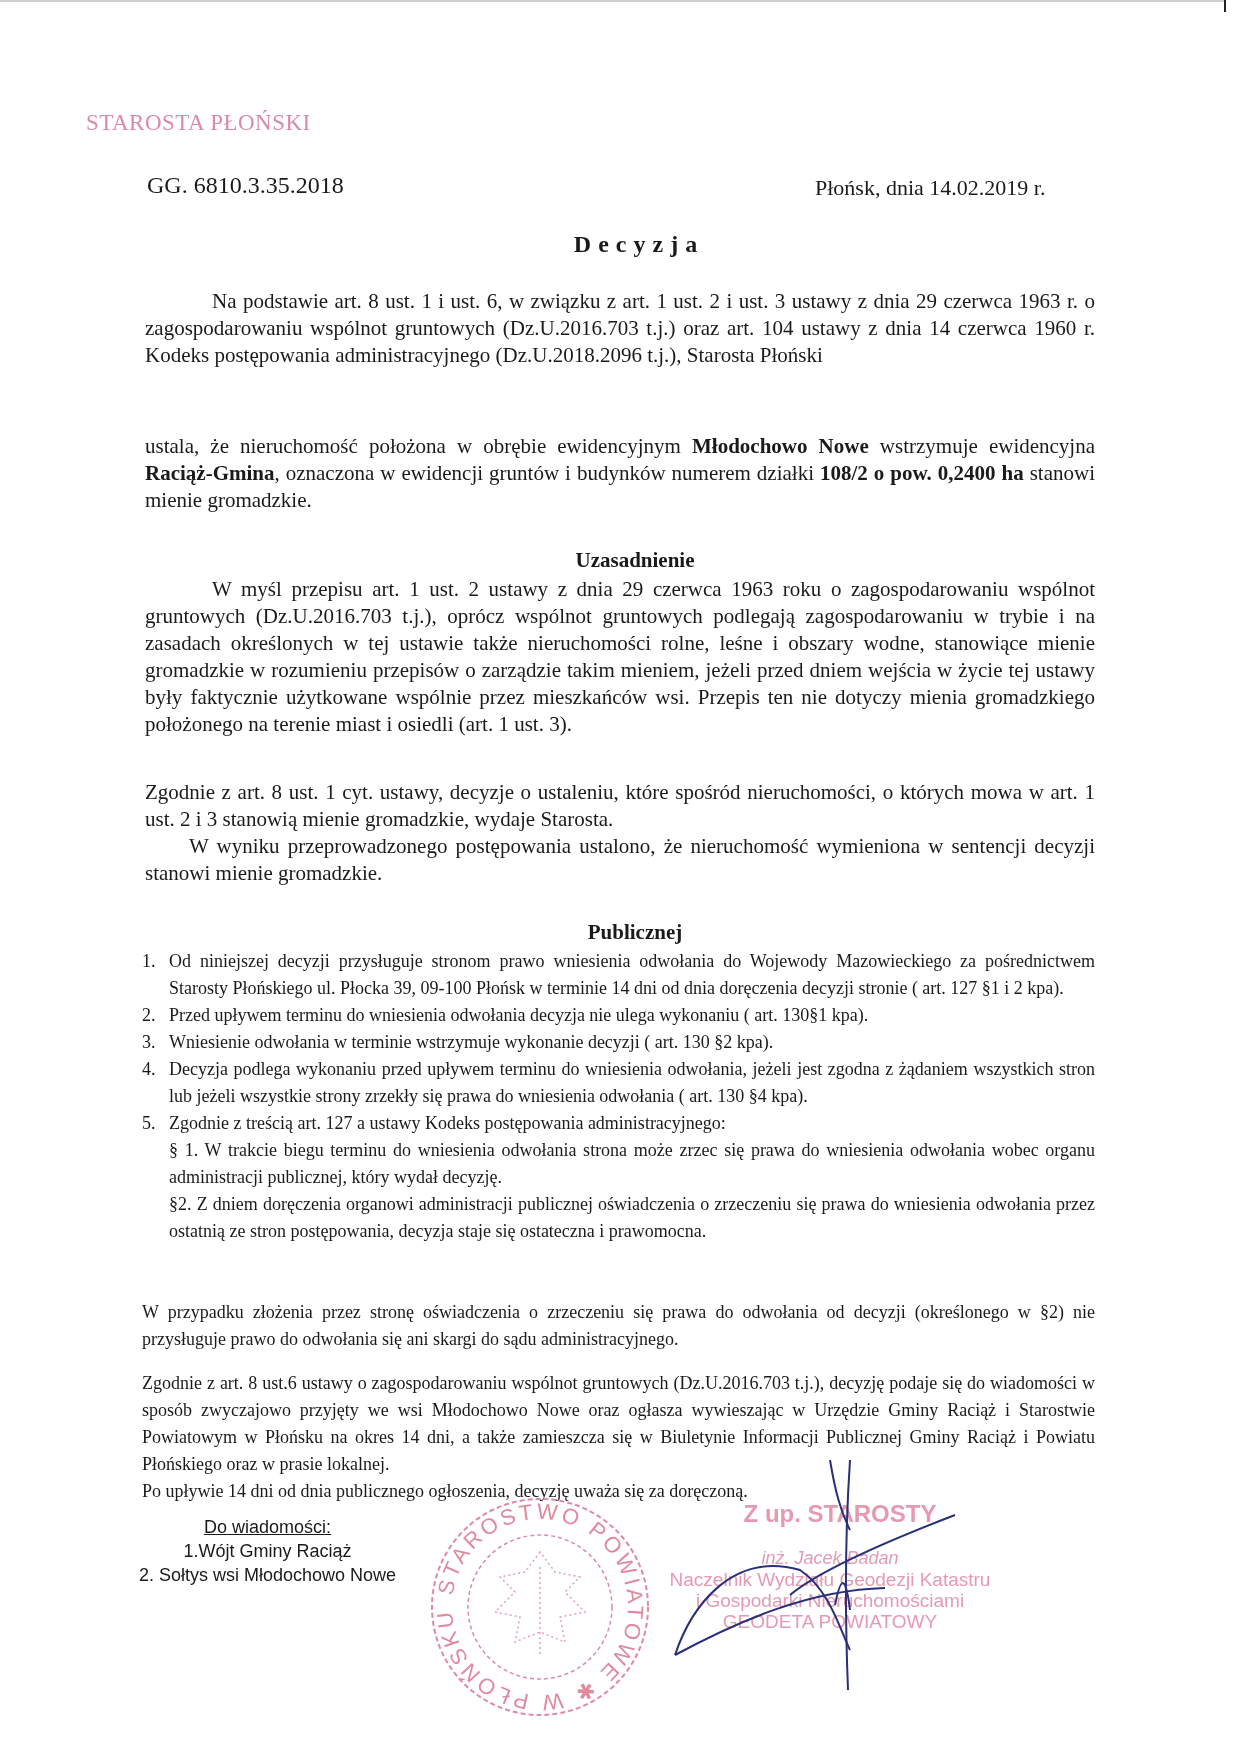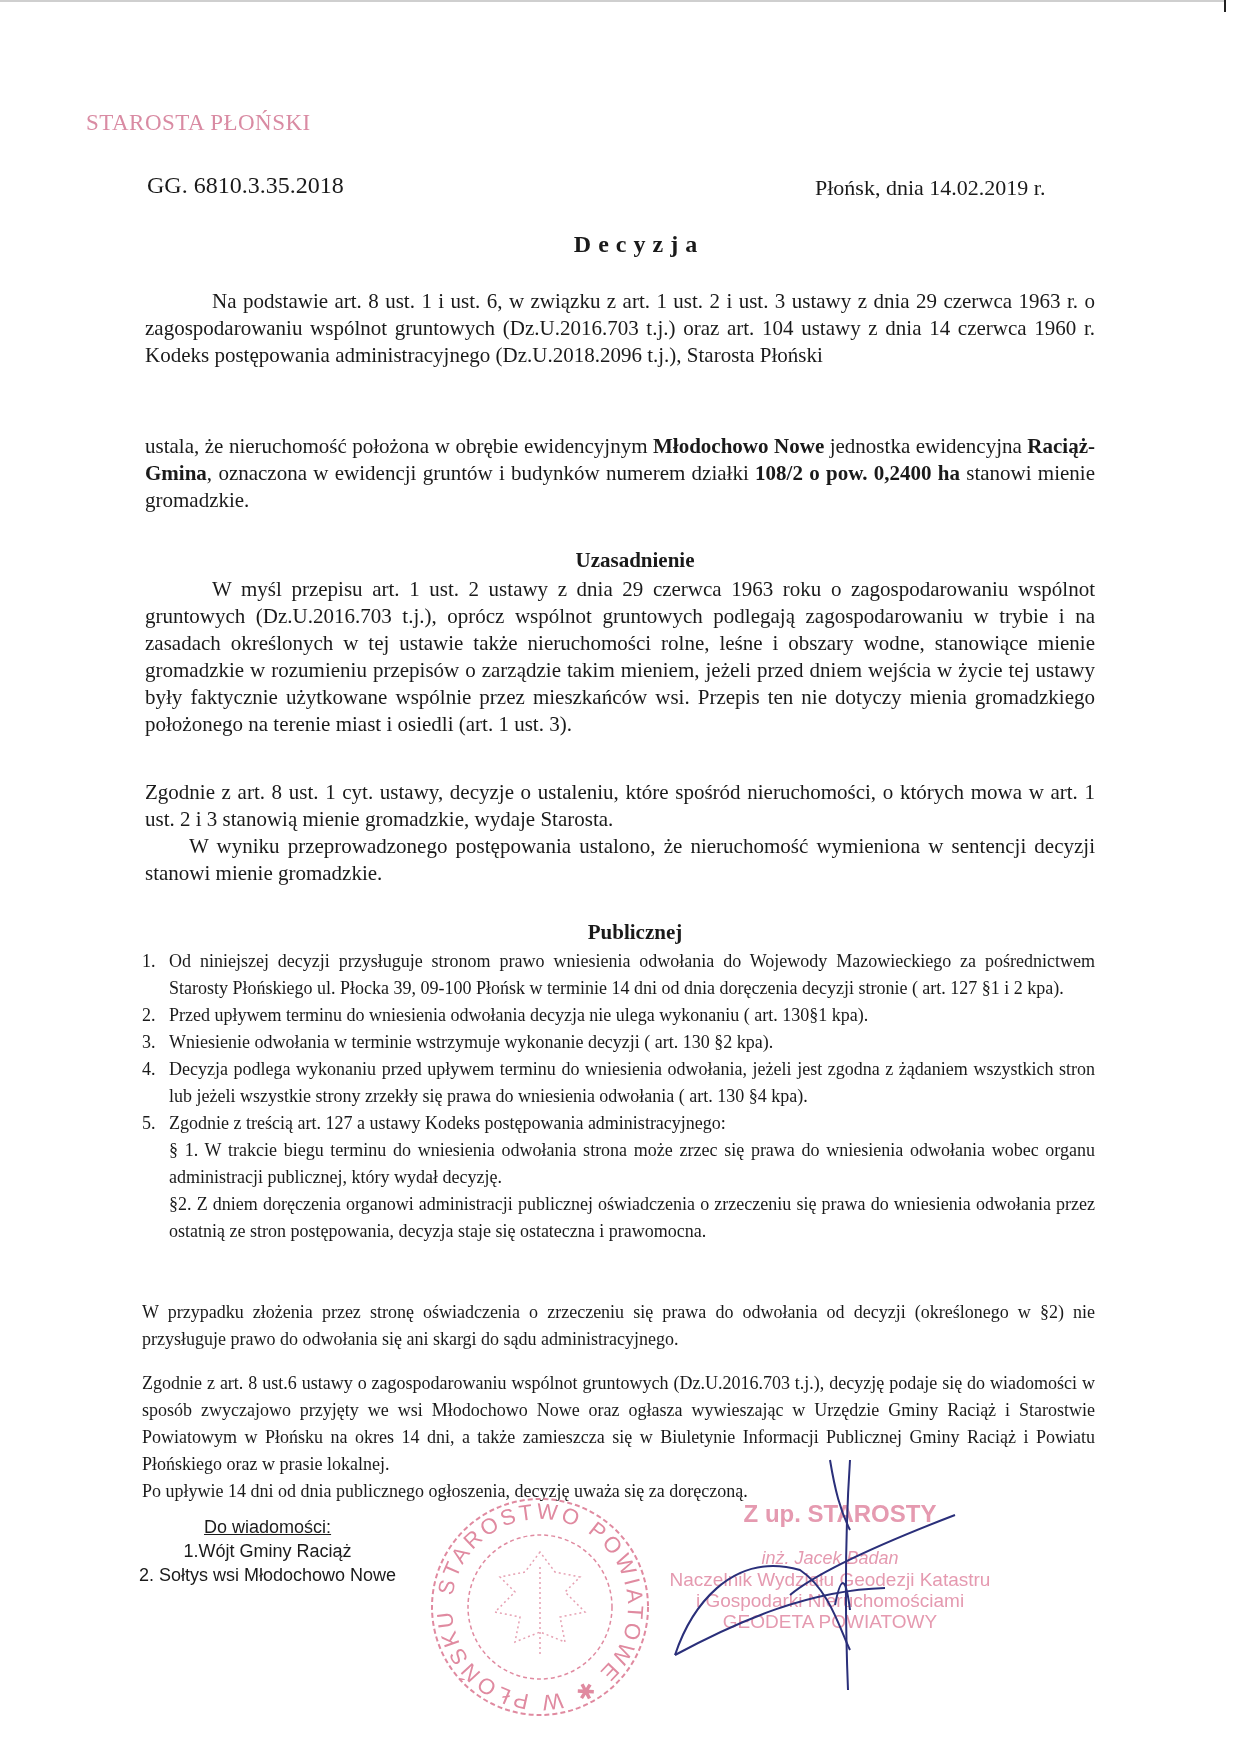--- a/index.html
+++ b/index.html
@@ -38,21 +38,21 @@
 <div class="rightedge"></div>
 
 <div class="abs header-stamp">STAROSTA PŁOŃSKI</div>
 <div class="abs place-date">Płońsk, dnia 14.02.2019 r.</div>
 <div class="abs case-no">GG. 6810.3.35.2018</div>
 
 <div class="abs title">Decyzja</div>
 
 <div class="abs para indent" style="top:288px;">Na podstawie art. 8 ust. 1 i ust. 6, w związku z art. 1 ust. 2 i ust. 3 ustawy z dnia 29 czerwca 1963 r. o zagospodarowaniu wspólnot gruntowych (Dz.U.2016.703 t.j.)  oraz art. 104 ustawy z dnia 14 czerwca 1960 r. Kodeks postępowania administracyjnego (Dz.U.2018.2096 t.j.), Starosta Płoński</div>
 
-<div class="abs para" style="top:433px;"><span>ustala, że nieruchomość położona w obrębie ewidencyjnym </span><b>Młodochowo Nowe</b><span> jednostka ewidencyjna </span><b>Raciąż-Gmina</b><span>, oznaczona w ewidencji gruntów i budynków numerem działki </span><b>108/2 o pow. 0,2400 ha</b><span> stanowi mienie gromadzkie.</span></div>
+<div class="abs para" style="top:433px;"><span>ustala, że nieruchomość położona w obrębie ewidencyjnym </span><b>Młodochowo Nowe</b><span> wstrzymuje ewidencyjna </span><b>Raciąż-Gmina</b><span>, oznaczona w ewidencji gruntów i budynków numerem działki </span><b>108/2 o pow. 0,2400 ha</b><span> stanowi mienie gromadzkie.</span></div>
 
 <div class="abs section-title" style="top:548px;">Uzasadnienie</div>
 <div class="abs para indent" style="top:576px;">W myśl przepisu art. 1 ust. 2 ustawy z dnia 29 czerwca 1963 roku o zagospodarowaniu wspólnot gruntowych (Dz.U.2016.703 t.j.), oprócz wspólnot gruntowych podlegają zagospodarowaniu w trybie i na zasadach określonych w tej ustawie także nieruchomości rolne, leśne i obszary wodne, stanowiące mienie gromadzkie w rozumieniu przepisów o zarządzie takim mieniem, jeżeli przed dniem wejścia w życie tej ustawy były faktycznie użytkowane wspólnie przez mieszkańców wsi. Przepis ten nie dotyczy mienia gromadzkiego położonego na terenie miast i osiedli (art. 1 ust. 3).</div>
 <div class="abs para" style="top:779px;">Zgodnie z art. 8 ust. 1 cyt. ustawy, decyzje o ustaleniu, które spośród nieruchomości, o których mowa w art. 1 ust. 2 i 3 stanowią mienie gromadzkie, wydaje Starosta.</div>
 <div class="abs para" style="top:833px; text-indent:44px;">W wyniku przeprowadzonego postępowania ustalono, że nieruchomość wymieniona w sentencji decyzji stanowi mienie gromadzkie.</div>
 
 <div class="abs section-title" style="top:920px;">Publicznej</div>
 
 <div class="abs para small" style="top:948px; left:142px; width:953px;">
   <ol class="pou">

